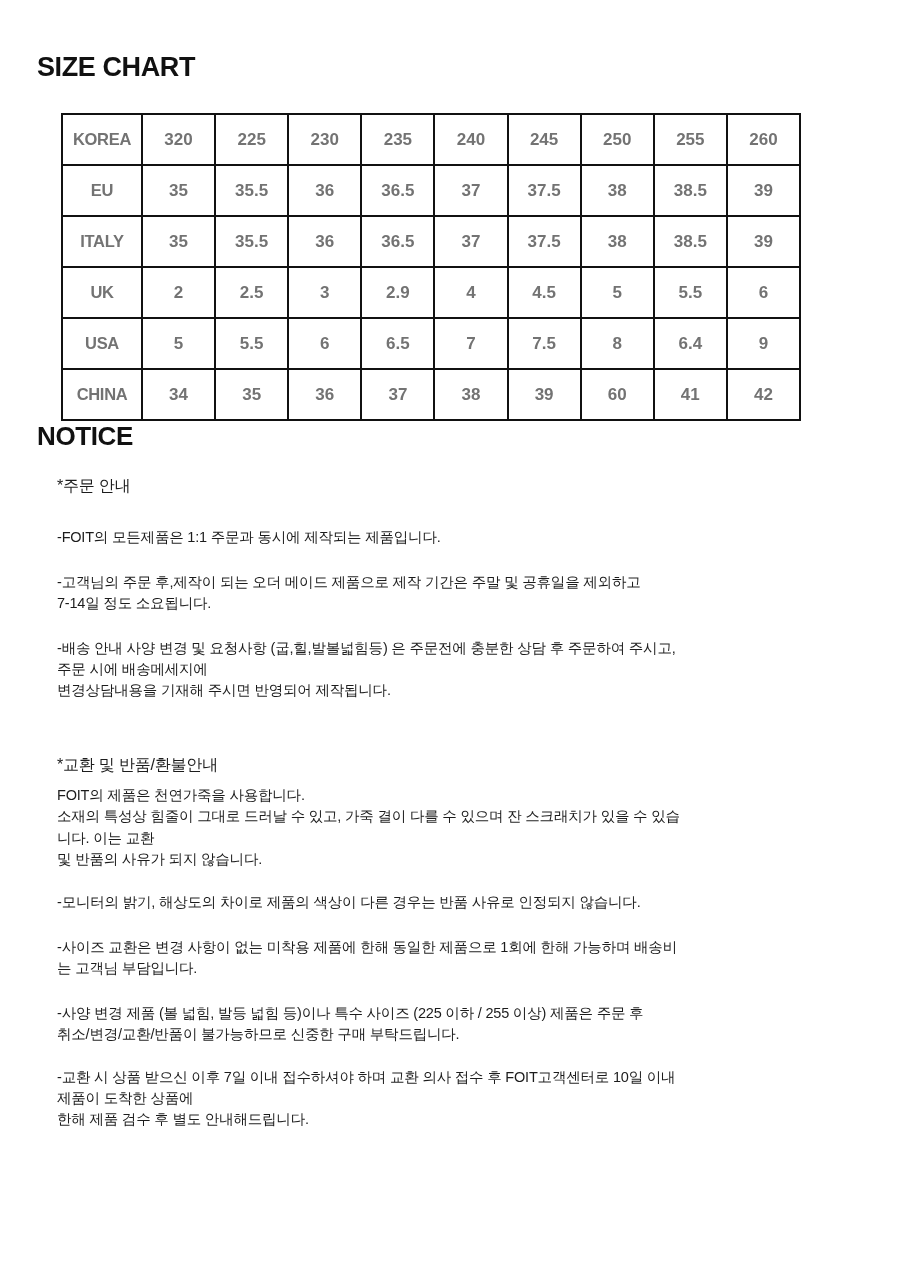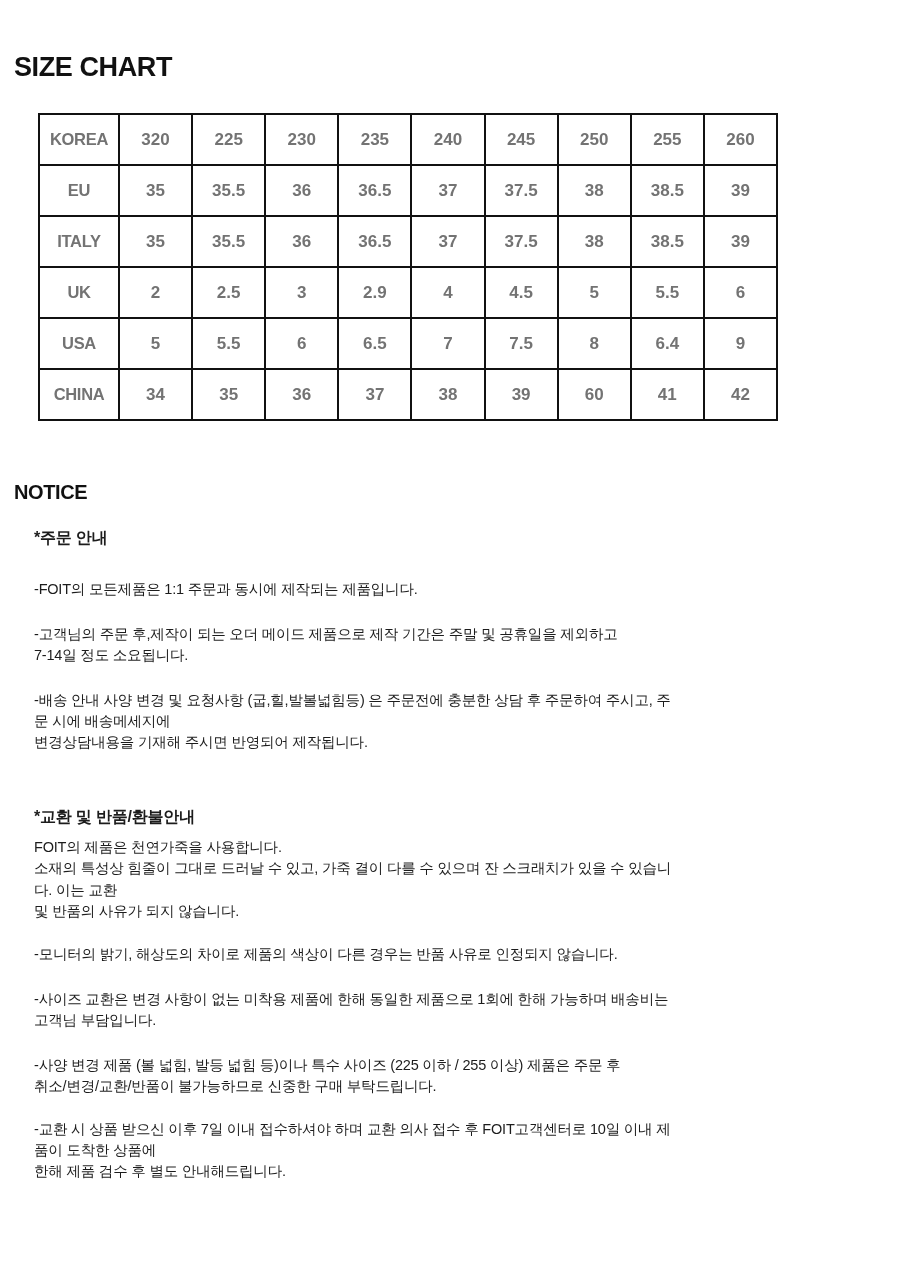--- a/index.html
+++ b/index.html
@@ -12,35 +12,34 @@
     min-height: 1274px;
     font-family: "Liberation Sans", sans-serif;
     color: #1a1a1a;
     -webkit-font-smoothing: antialiased;
   }
   .page {
     position: relative;
     width: 740px;
     min-height: 1274px;
     box-sizing: border-box;
-    padding: 52px 28px 20px 10px;
+    padding: 52px 28px 20px 33px;
   }
 
   
   .section-title {
     font-size: 27px;
     font-weight: bold;
     letter-spacing: -0.4px;
     margin: 0 0 30px 4px;
     color: #111;
   }
   .section-title.notice {
-    margin-top: 60px;
     margin-bottom: 22px;
-    font-size: 20px;
+    font-size: 26px;
   }
 
   
   .table-wrap {
     margin: 0 30px 0 28px;
   }
   table.size-chart {
     border-collapse: collapse;
     width: 740px;
     table-layout: fixed;
@@ -62,21 +61,21 @@
   }
 
   
   .notice-body {
     margin: 0 28px 0 24px;
     font-size: 14.5px;
     line-height: 1.45;
     color: #1c1c1c;
   }
   .sub-head {
-    font-weight: bold;
+    font-weight: normal;
     font-size: 16px;
     margin: 14px 0 30px 0;
     letter-spacing: -0.2px;
   }
   .sub-head.second {
     margin-top: 52px;
     margin-bottom: 9px;
   }
   .para {
     margin: 0 0 24px 0;

